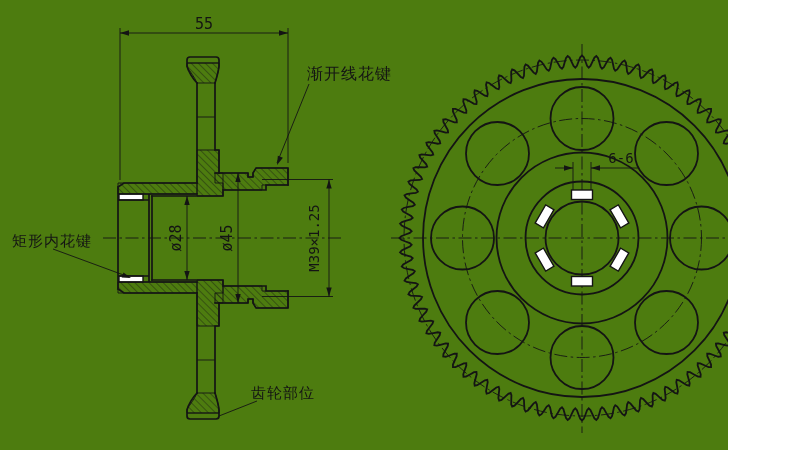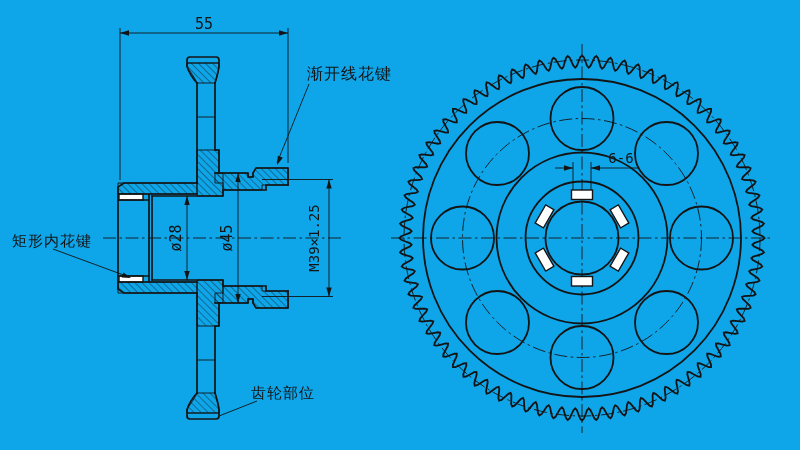--- a/index.html
+++ b/index.html
@@ -1,16 +1,16 @@
 <!DOCTYPE html>
 <html><head>
 <meta charset="utf-8">
 <style>
   html,body{margin:0;padding:0;background:#fff;}
-  .stage{position:relative;width:800px;height:450px;background:#0ea5e9;overflow:hidden;}
+  .stage{position:relative;width:728px;height:450px;background:#4d7c0f;overflow:hidden;}
   svg{display:block;}
   .edge{stroke:#141414;stroke-width:1.7;fill:none;stroke-linecap:square;}
   .thick{stroke:#141414;stroke-width:1.8;fill:none;}
   .thin{stroke:#141414;stroke-width:0.9;fill:none;}
   .cl{stroke:#141414;stroke-width:0.9;fill:none;stroke-dasharray:13 3.5 2.5 3.5;}
   .hatchfill{fill:url(#hatch);stroke:#141414;stroke-width:0.9;}
   .whitefill{fill:#ffffff;stroke:#141414;stroke-width:1.4;}
   .arrow{fill:#141414;stroke:none;}
   text{fill:#141414;}
   .dimtxt{font-family:"DejaVu Sans Mono","Liberation Mono",monospace;font-size:15px;}

